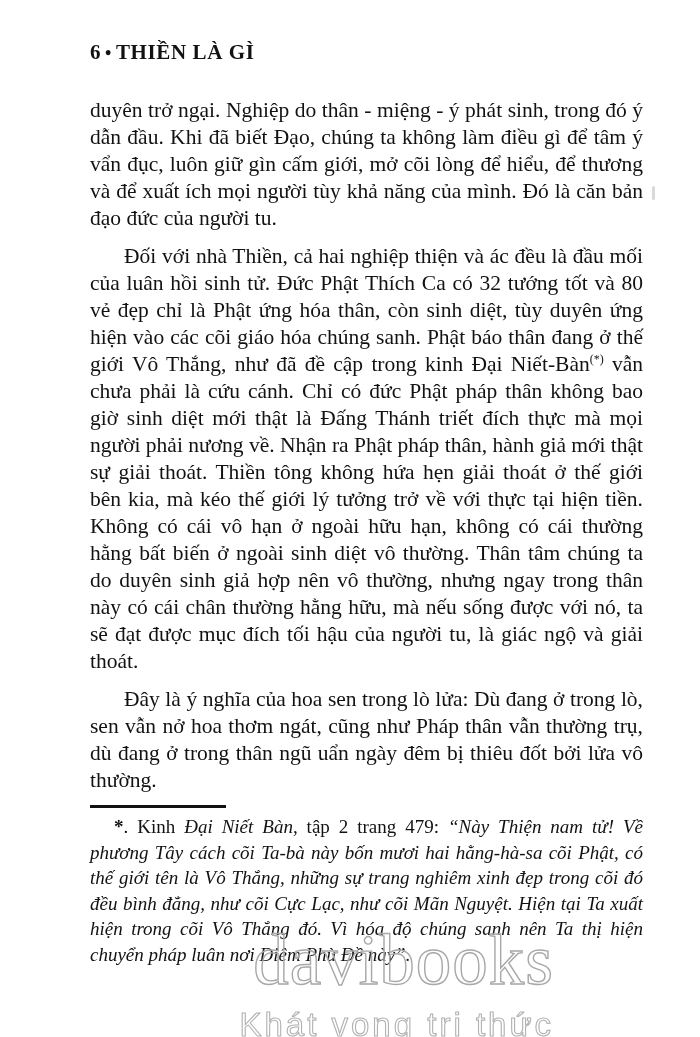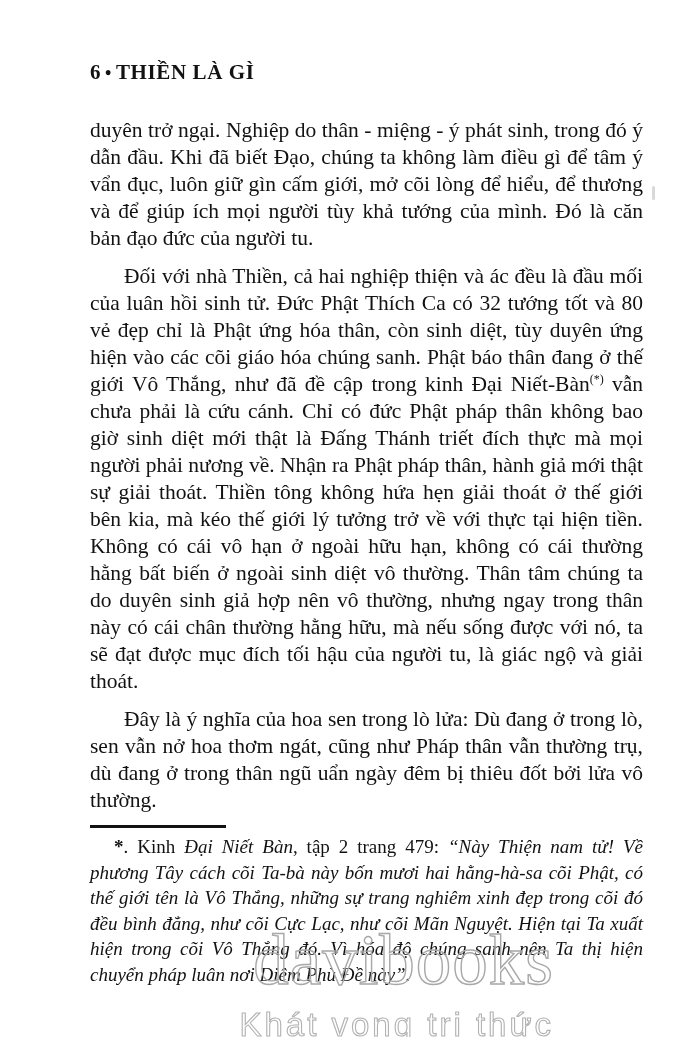--- a/index.html
+++ b/index.html
@@ -12,21 +12,21 @@
     width: 700px;
     height: 1037px;
     margin: 0 auto;
     background: #ffffff;
     overflow: hidden;
     font-family: "Liberation Serif", "DejaVu Serif", serif;
     color: #121212;
   }
   .content {
     position: absolute;
-    top: 60px;
+    top: 40px;
     left: 90px;
     width: 553px;
   }
   .running-header {
     font-weight: bold;
     font-size: 21px;
     letter-spacing: 0.6px;
     margin-bottom: 32px;
     white-space: nowrap;
   }
@@ -116,21 +116,21 @@
 
   <div class="content">
 
     <div class="running-header">
       <span>6</span><span class="bullet">•</span><span>THIỀN LÀ GÌ</span>
     </div>
 
     <div class="body-text">
 
       <p>
-        <span>duyên trở ngại. Nghiệp do thân - miệng - ý phát sinh, trong đó ý dẫn đầu. Khi đã biết Đạo, chúng ta không làm điều gì để tâm ý vẩn đục, luôn giữ gìn cấm giới, mở cõi lòng để hiểu, để thương và để giúp ích mọi người tùy khả tướng của mình. Đó là căn bản đạo đức của người tu.</span>
+        <span>duyên trở ngại. Nghiệp do thân - miệng - ý phát sinh, trong đó ý dẫn đầu. Khi đã biết Đạo, chúng ta không làm điều gì để tâm ý vẩn đục, luôn giữ gìn cấm giới, mở cõi lòng để hiểu, để thương và để xuất ích mọi người tùy khả năng của mình. Đó là căn bản đạo đức của người tu.</span>
       </p>
 
       <p class="indent">
         <span>Đối với nhà Thiền, cả hai nghiệp thiện và ác đều là đầu mối của luân hồi sinh tử. Đức Phật Thích Ca có 32 tướng tốt và 80 vẻ đẹp chỉ là Phật ứng hóa thân, còn sinh diệt, tùy duyên ứng hiện vào các cõi giáo hóa chúng sanh. Phật báo thân đang ở thế giới Vô Thắng, như đã đề cập trong kinh </span><span class="book-title-italic">Đại Niết-Bàn</span><span class="footnote-ref">(*)</span><span> vẫn chưa phải là cứu cánh. Chỉ có đức Phật pháp thân không bao giờ sinh diệt mới thật là Đấng Thánh triết đích thực mà mọi người phải nương về. Nhận ra Phật pháp thân, hành giả mới thật sự giải thoát. Thiền tông không hứa hẹn giải thoát ở thế giới bên kia, mà kéo thế giới lý tưởng trở về với thực tại hiện tiền. Không có cái vô hạn ở ngoài hữu hạn, không có cái thường hằng bất biến ở ngoài sinh diệt vô thường. Thân tâm chúng ta do duyên sinh giả hợp nên vô thường, nhưng ngay trong thân này có cái chân thường hằng hữu, mà nếu sống được với nó, ta sẽ đạt được mục đích tối hậu của người tu, là giác ngộ và giải thoát.</span>
       </p>
 
       <p class="indent">
         <span>Đây là ý nghĩa của hoa sen trong lò lửa: Dù đang ở trong lò, sen vẫn nở hoa thơm ngát, cũng như Pháp thân vẫn thường trụ, dù đang ở trong thân ngũ uẩn ngày đêm bị thiêu đốt bởi lửa vô thường.</span>
       </p>
 

